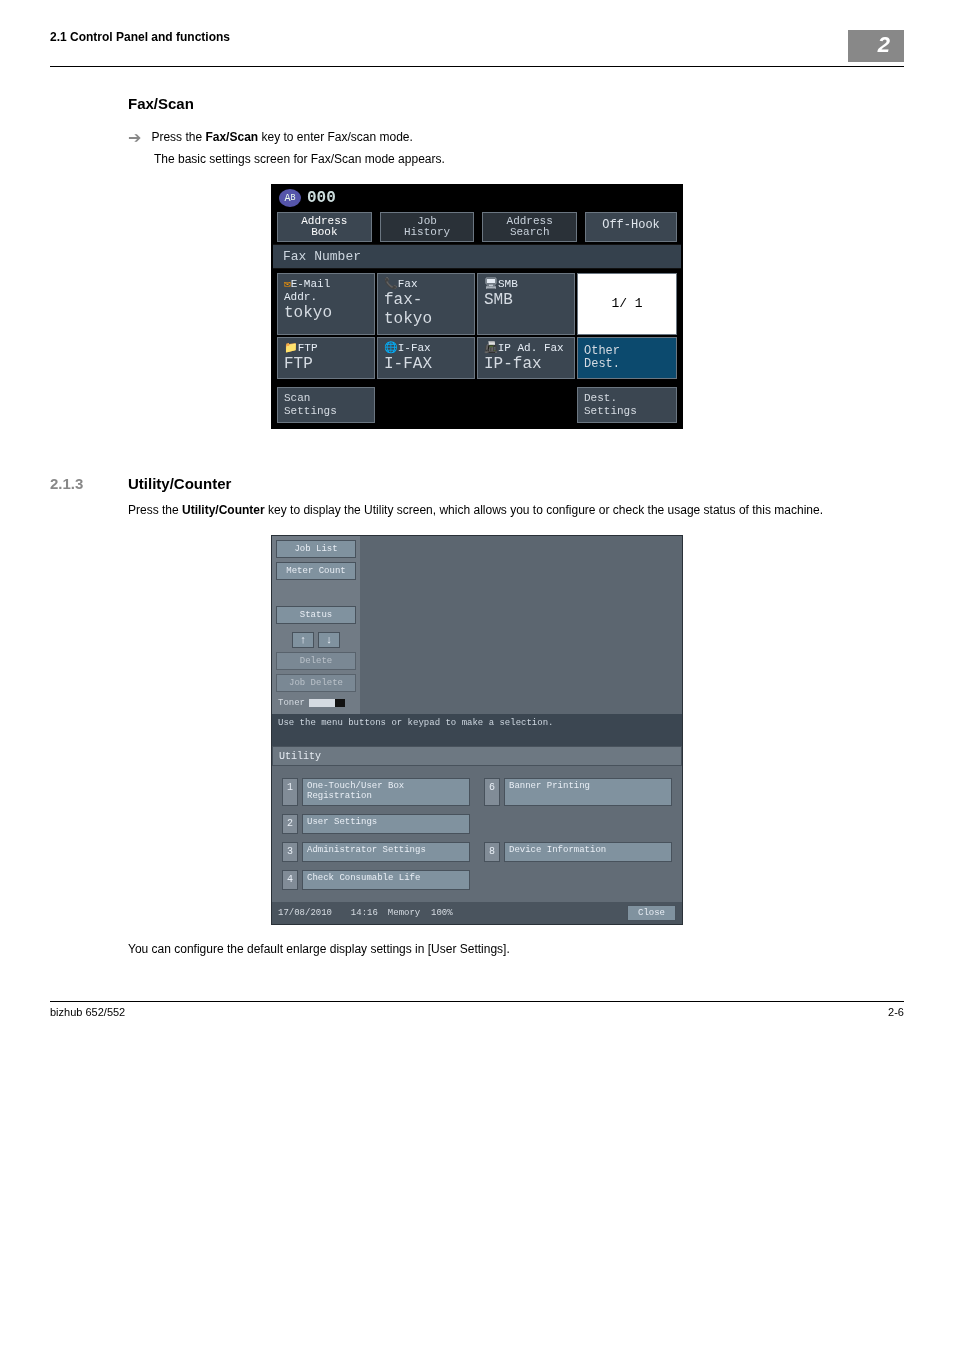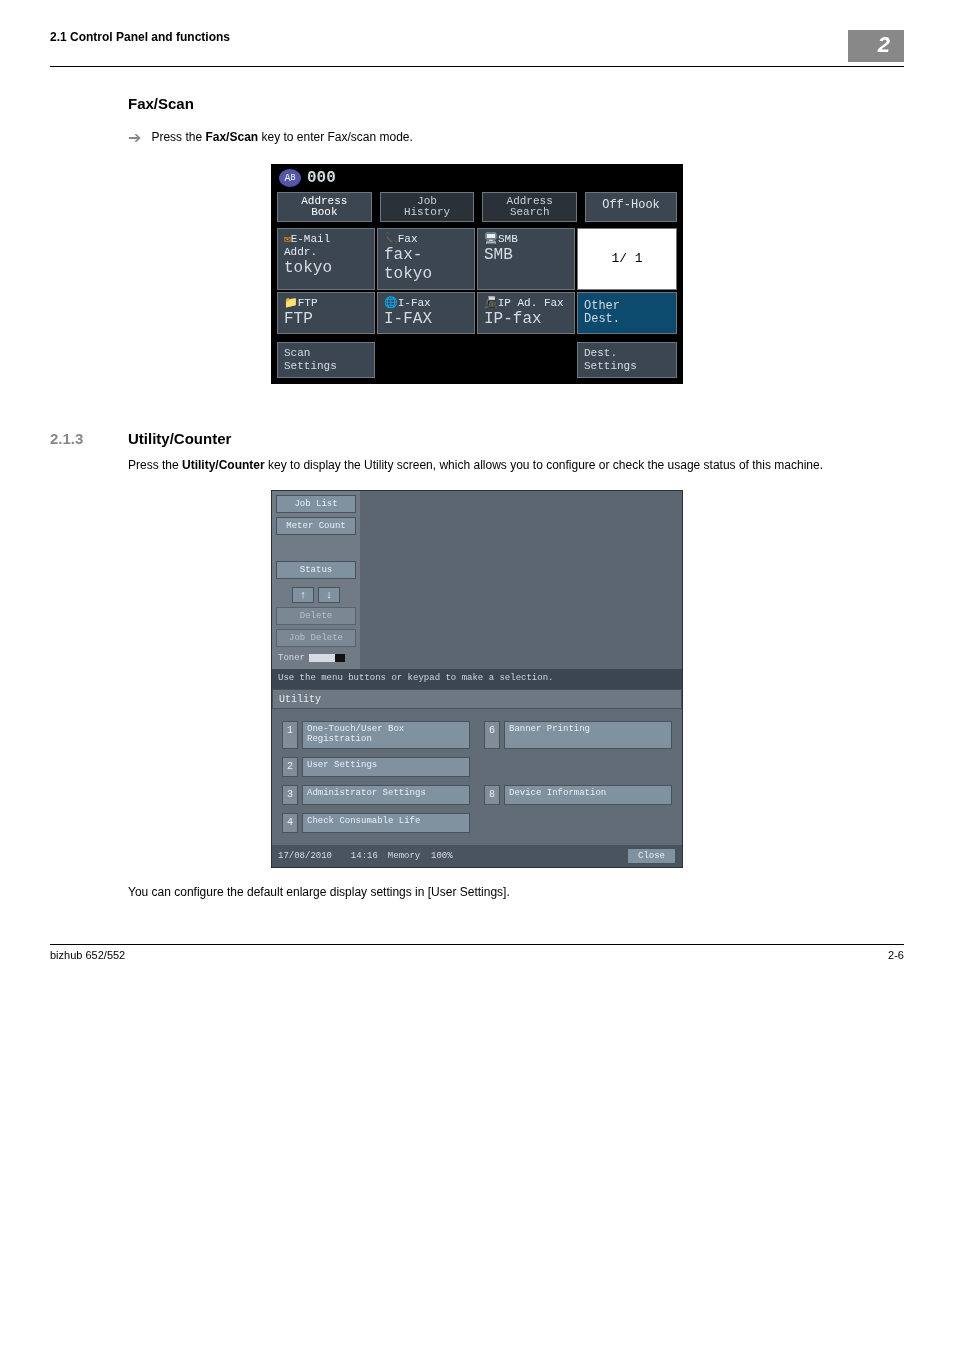--- a/index.html
+++ b/index.html
@@ -198,21 +198,21 @@
   }
   .ut-main {
     flex: 1;
     display: flex; flex-direction: column;
   }
   .ut-hdr {
     background: #3b4651;
     color: #cdd6df;
     font-size: 9px;
     padding: 4px 6px;
-    height: 20px;
+    height: 32px;
   }
   .ut-title {
     background: #6d7882;
     color:#e8eef5;
     padding: 4px 6px;
     font-size: 10px;
     border: 1px solid #48525c;
     height: 20px;
   }
   .ut-body {
@@ -298,38 +298,40 @@
 
 <div class="subsection-title">Fax/Scan</div>
 
 <div class="instruction-block">
   <div class="arrow-row">
     <span class="arrow-icon">➔</span>
     <span>
       <span>Press the </span><b>Fax/Scan</b><span> key to enter Fax/scan mode.</span>
     </span>
   </div>
+  <div class="indent-line">The basic settings screen for Fax/Scan mode appears.</div>
 </div>
 
 <div class="fig-faxscan">
   <div class="fs-top">
     <span class="fs-ab">A<small>B</small></span>
     <span class="fs-count">000</span>
   </div>
 
   <div class="fs-tabs">
     <div class="fs-tab active" style="white-space:pre-line">Address
 Book</div>
     <div class="fs-tab" style="white-space:pre-line">Job
 History</div>
     <div class="fs-tab" style="white-space:pre-line">Address
 Search</div>
     <div class="fs-offhook">Off-Hook</div>
   </div>
 
+  <div class="fs-faxnum-bar">Fax Number</div>
 
   <div class="fs-grid">
     <div class="fs-cell">
       <div class="lbl"><span style="color:#f90">✉</span><span>E-Mail Addr.</span></div>
       <div class="nm">tokyo</div>
     </div>
     <div class="fs-cell">
       <div class="lbl">📞<span>Fax</span></div>
       <div class="nm">fax-tokyo</div>
     </div>

